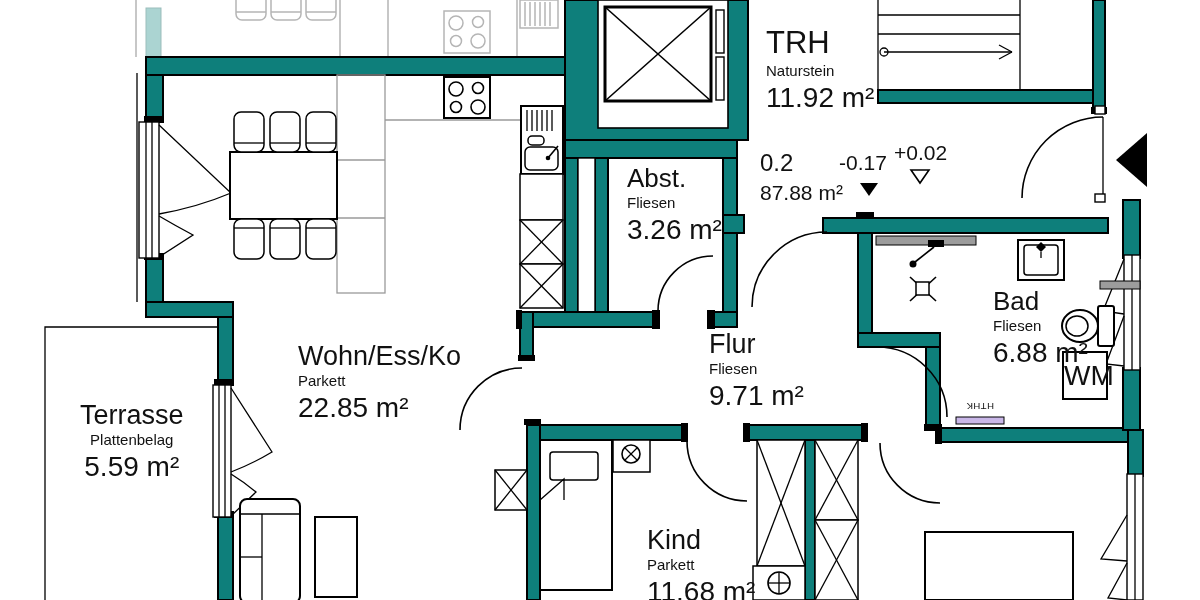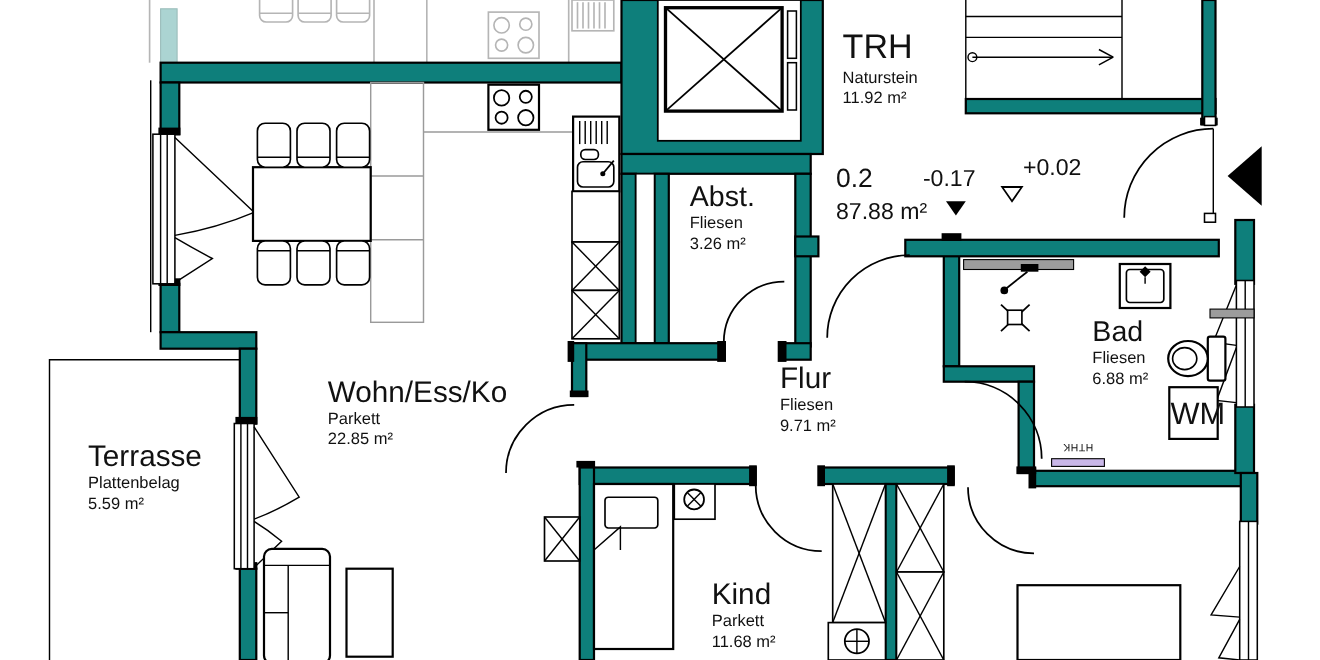--- a/index.html
+++ b/index.html
@@ -12,21 +12,21 @@
   .thin{stroke:#000;stroke-width:1.3;fill:none;}
   .furn{fill:#fff;stroke:#000;stroke-width:2;}
   .furn1{fill:#fff;stroke:#000;stroke-width:1.5;}
   .gline{stroke:#9a9a9a;stroke-width:1.3;fill:none;}
   .fade{stroke:var(--faded);stroke-width:1.5;fill:none;}
   .win{fill:#fff;stroke:#000;stroke-width:1.4;}
   .glassbar{fill:var(--glass);stroke:#000;stroke-width:1;}
   .lbl{position:absolute;line-height:1.12;white-space:nowrap;}
   .lbl .nm{display:block;font-size:27px;}
   .lbl .mat{display:block;font-size:15px;margin-top:2px;}
-  .lbl .ar{display:block;font-size:15px;margin-top:2px;}
+  .lbl .ar{display:block;font-size:28px;margin-top:2px;}
   .nm-big{font-size:31px !important;}
   .nm-med{font-size:26px !important;}
   .annot{position:absolute;white-space:nowrap;}
 </style>
 </head>
 <body>
 
 <div id="plan">
 <svg width="1200" height="600" viewBox="0 0 1200 600">
 
@@ -314,31 +314,31 @@
   <div class="lbl" style="left:709px;top:329px;">
     <span class="nm">Flur</span>
     <span class="mat">Fliesen</span>
     <span class="ar">9.71 m²</span>
   </div>
   <div class="lbl" style="left:993px;top:287px;">
     <span class="nm nm-med">Bad</span>
     <span class="mat">Fliesen</span>
     <span class="ar">6.88 m²</span>
   </div>
-  <div class="lbl" style="left:80px;top:400px;">
+  <div class="lbl" style="left:80px;top:400px;text-align:center;">
     <span class="nm">Terrasse</span>
     <span class="mat">Plattenbelag</span>
     <span class="ar">5.59 m²</span>
   </div>
   <div class="lbl" style="left:647px;top:525px;">
     <span class="nm">Kind</span>
     <span class="mat">Parkett</span>
     <span class="ar">11.68 m²</span>
   </div>
 
   <div class="annot" style="left:760px;top:149px;font-size:24px;text-align:right;">0.2</div>
   <div class="annot" style="left:760px;top:181px;font-size:21px;">87.88 m²</div>
   <div class="annot" style="left:839px;top:151px;font-size:21px;">-0.17</div>
-  <div class="annot" style="left:930px;top:141px;font-size:21px;">+0.02</div>
+  <div class="annot" style="left:894px;top:141px;font-size:21px;">+0.02</div>
 
   <div class="annot" style="left:1064px;top:360px;width:43px;text-align:center;font-size:28px;">WM</div>
   <div class="annot" style="left:957px;top:401px;width:46px;text-align:center;font-size:9.5px;letter-spacing:0.5px;transform:rotate(180deg);">HTHK</div>
 </div>
 
 </body></html>

